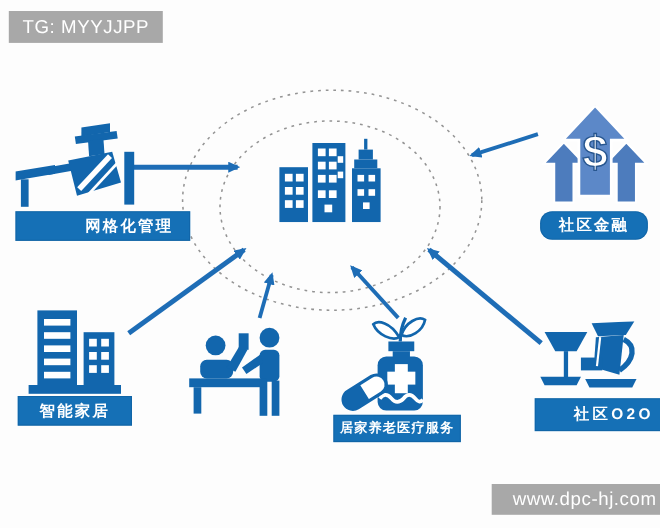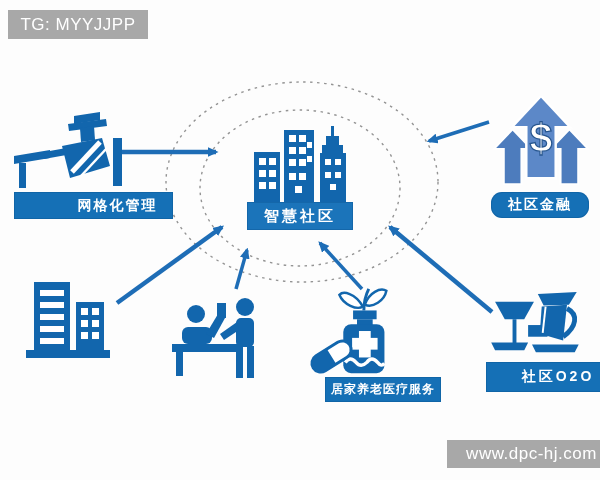--- a/index.html
+++ b/index.html
@@ -14,21 +14,21 @@
     position:absolute;display:flex;align-items:center;justify-content:center;
     background:#1570b6;color:#ffffff;font-weight:bold;white-space:nowrap;
     box-shadow:0 0 0 1px rgba(10,80,140,.35) inset;
   }
   
   .lb-grid     {left:14px; top:192px; width:111px;height:27px;font-size:14px;letter-spacing:2px;padding-left:48px;}
   .lb-center   {left:247px;top:202px; width:106px;height:28px;font-size:15px;letter-spacing:3px;background:#1b74ba;}
   .lb-finance  {left:491px;top:192px; width:98px; height:26px;font-size:14px;letter-spacing:2px;border-radius:11px;}
   .lb-home     {left:16px; top:360px; width:104px;height:27px;font-size:14px;letter-spacing:2px;}
   .lb-property {left:161px;top:376px; width:107px;height:25px;font-size:13px;letter-spacing:1px;}
-  .lb-medical  {left:303px;top:377px; width:116px;height:25px;font-size:12px;letter-spacing:1px;margin-left:22px;}
+  .lb-medical  {left:303px;top:377px; width:116px;height:25px;font-size:12px;letter-spacing:1px;}
   .lb-o2o      {left:486px;top:362px; width:96px; height:30px;font-size:14px;letter-spacing:3px;padding-left:24px;}
   
   .ic-grid    {left:14px; top:110px;}
   .ic-center  {left:248px;top:126px;}
   .ic-finance {left:492px;top:96px;}
   .ic-home    {left:18px; top:282px;}
   .ic-property{left:168px;top:294px;}
   .ic-medical {left:308px;top:286px;}
   .ic-o2o     {left:482px;top:292px;}
   .watermark{
@@ -91,21 +91,20 @@
           <rect x="51" y="47" width="7" height="7"></rect>
         <rect x="47" y="60" width="7" height="7"></rect>
         <rect x="77" y="33" width="6" height="6"></rect>
           <rect x="87" y="33" width="6" height="6"></rect>
         <rect x="77" y="46" width="6" height="6"></rect>
           <rect x="87" y="46" width="6" height="6"></rect>
         <rect x="82" y="58" width="6" height="6"></rect>
       </g>
     </svg>
   </div>
-  <div class="label lb-center">智慧社区</div>
 
   <div class="node ic-grid">
     <svg width="112" height="80" viewBox="0 0 112 80">
       <g fill="#1266ad">
         <polygon points="0,46 36,40 36,48 0,54"></polygon>
         <rect x="5" y="53" width="7" height="25"></rect>
         <polygon points="30,42 58,37 58,44 30,49"></polygon>
         <polygon points="60,6 86,2 86,10 60,14"></polygon>
         <polygon points="54,14 92,9 93,16 55,21"></polygon>
         <polygon points="66,18 80,16 81,30 67,32"></polygon>
@@ -143,20 +142,21 @@
         <rect x="22" y="56" width="24" height="6"></rect>
         <rect x="63" y="26" width="7" height="7"></rect>
           <rect x="74" y="26" width="7" height="7"></rect>
         <rect x="63" y="38" width="7" height="7"></rect>
           <rect x="74" y="38" width="7" height="7"></rect>
         <rect x="63" y="50" width="7" height="7"></rect>
           <rect x="74" y="50" width="7" height="7"></rect>
       </g>
     </svg>
   </div>
+  <div class="label lb-home">智能家居</div>
 
   <div class="node ic-property">
     <svg width="100" height="86" viewBox="0 0 100 86">
       <g fill="#1266ad">
         <circle cx="28" cy="20" r="9"></circle>
         <rect x="14" y="33" width="30" height="17" rx="6"></rect>
         <polygon points="38,40 50,20 57,24 46,44"></polygon>
         <rect x="49" y="9" width="9" height="15"></rect>
         <circle cx="77" cy="13" r="9"></circle>
         <rect x="68" y="24" width="18" height="29" rx="5"></rect>

